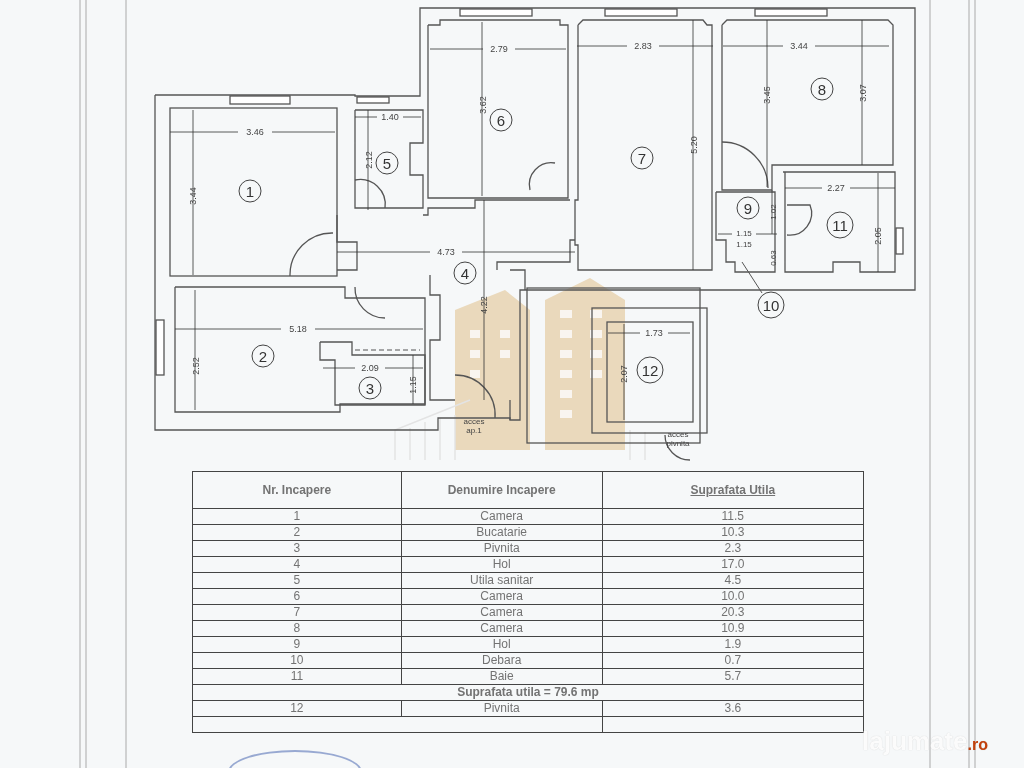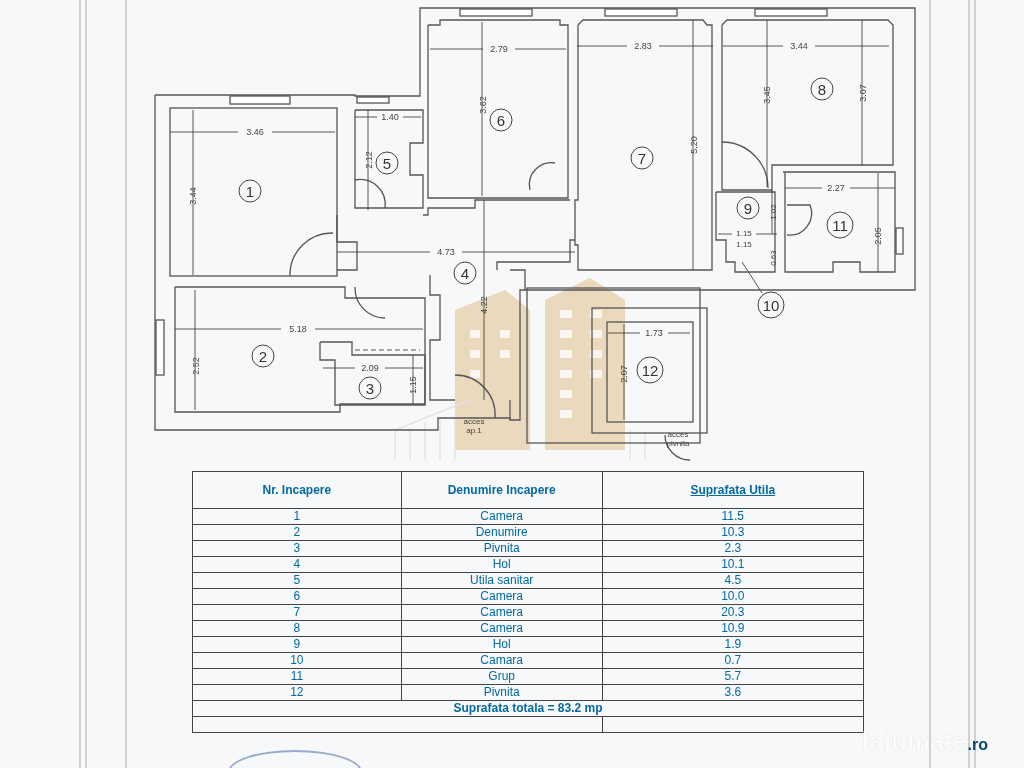--- a/index.html
+++ b/index.html
@@ -1,26 +1,26 @@
 <!DOCTYPE html>
 <html><head>
 <meta charset="utf-8">
 <style>
   html,body{margin:0;padding:0;}
   body{width:1024px;height:768px;overflow:hidden;background:#f6f8f9;font-family:"Liberation Sans",sans-serif;position:relative;color:#333;}
   .page{position:absolute;left:0;top:0;width:1024px;height:768px;}
   svg text{font-family:"Liberation Sans",sans-serif;}
   .plan{position:absolute;left:0;top:0;}
-  .tbl{position:absolute;left:192px;top:471px;width:672px;border-collapse:collapse;font-size:12px;color:#0369a1;}
+  .tbl{position:absolute;left:192px;top:471px;width:672px;border-collapse:collapse;font-size:12px;color:#737373;}
   .tbl td,.tbl th{border:1.5px solid #444;text-align:center;padding:0;line-height:15px;height:15px;}
   .tbl th{font-weight:bold;height:36px;font-size:12px;}
   .tbl .c1{width:209px;} .tbl .c2{width:201px;text-align:center;} .tbl .c3{width:262px;text-decoration:underline;}
   .tbl .sum{font-weight:bold;}
   .logo{position:absolute;left:862px;top:726px;font-size:26px;font-weight:bold;color:rgba(255,255,255,0.92);letter-spacing:0px;text-shadow:0 0 1px #ccc;}
-  .logo .ro{color:#0c4a6e;font-size:16px;}
+  .logo .ro{color:#c2410c;font-size:16px;}
   .stamp{position:absolute;left:228px;top:750px;width:130px;height:40px;border:2px solid #5a74b8;border-radius:50%;opacity:0.6;}
 </style>
 </head>
 <body>
 
 <div class="page">
 
 <svg class="plan" width="1024" height="768" viewBox="0 0 1024 768">
 
   <g stroke="#aaa" stroke-width="1" fill="none">
@@ -250,32 +250,32 @@
     <th class="c2">Denumire Incapere</th>
     <th class="c3">Suprafata Utila</th>
   </tr>
   <tr>
           <td>1</td>
           <td>Camera</td>
           <td>11.5</td>
         </tr>
   <tr>
           <td>2</td>
-          <td>Denumire</td>
+          <td>Bucatarie</td>
           <td>10.3</td>
         </tr>
   <tr>
           <td>3</td>
           <td>Pivnita</td>
           <td>2.3</td>
         </tr>
   <tr>
           <td>4</td>
           <td>Hol</td>
-          <td>10.1</td>
+          <td>17.0</td>
         </tr>
   <tr>
           <td>5</td>
           <td>Utila sanitar</td>
           <td>4.5</td>
         </tr>
   <tr>
           <td>6</td>
           <td>Camera</td>
           <td>10.0</td>
@@ -290,37 +290,37 @@
           <td>Camera</td>
           <td>10.9</td>
         </tr>
   <tr>
           <td>9</td>
           <td>Hol</td>
           <td>1.9</td>
         </tr>
   <tr>
           <td>10</td>
-          <td>Camara</td>
+          <td>Debara</td>
           <td>0.7</td>
         </tr>
   <tr>
           <td>11</td>
-          <td>Grup</td>
+          <td>Baie</td>
           <td>5.7</td>
+        </tr>
+  <tr>
+          <td colspan="3" class="sum">Suprafata utila = 79.6 mp</td>
         </tr>
   <tr>
           <td>12</td>
           <td>Pivnita</td>
           <td>3.6</td>
         </tr>
   <tr>
-          <td colspan="3" class="sum">Suprafata totala = 83.2 mp</td>
-        </tr>
-  <tr>
           <td colspan="2"></td>
           <td></td>
         </tr>
 </tbody>
     </table>
 
 <div class="stamp"></div>
 
 <div class="logo">
   <span>lajumate</span><span class="ro">.ro</span>

